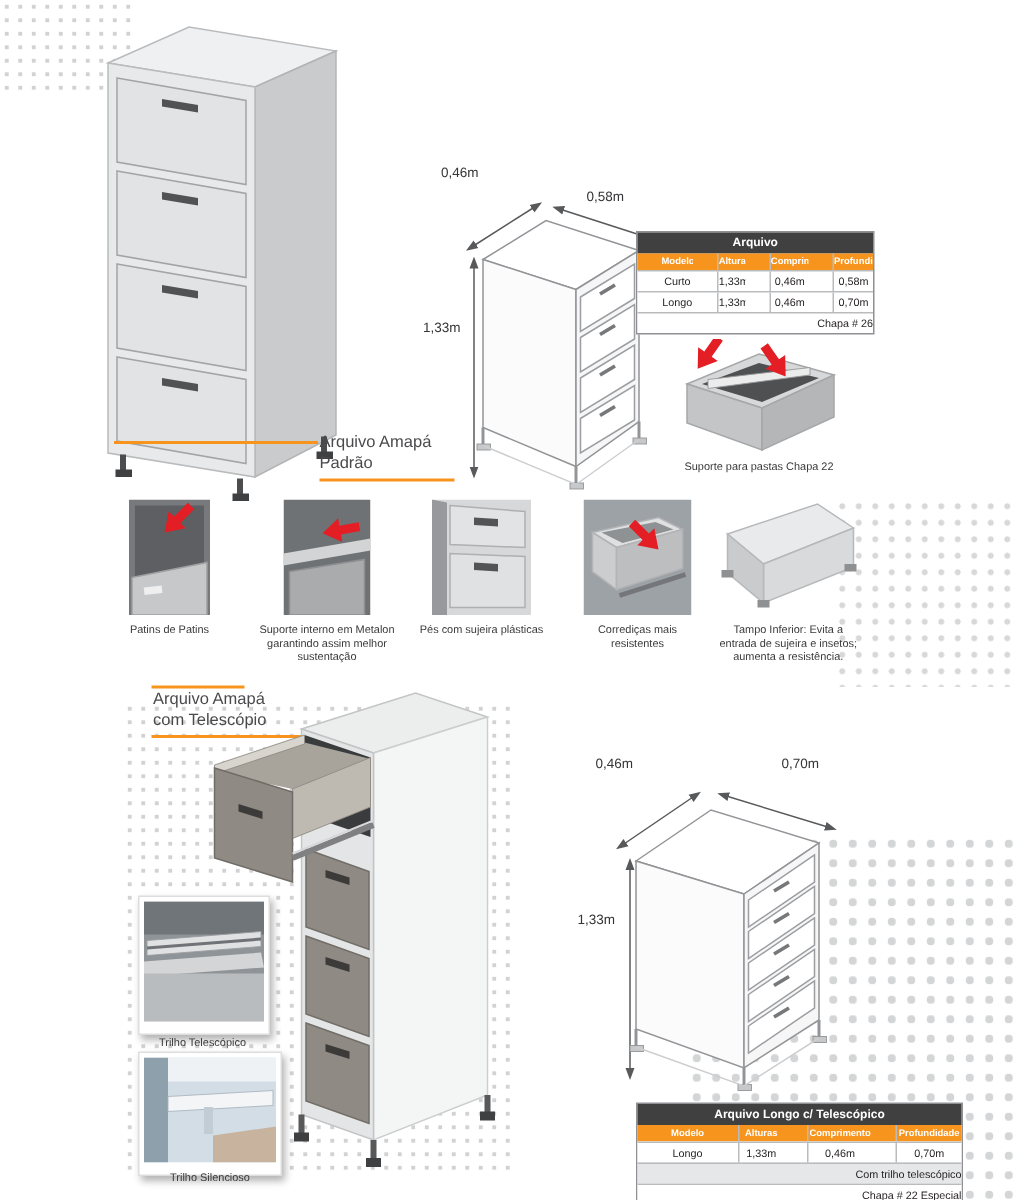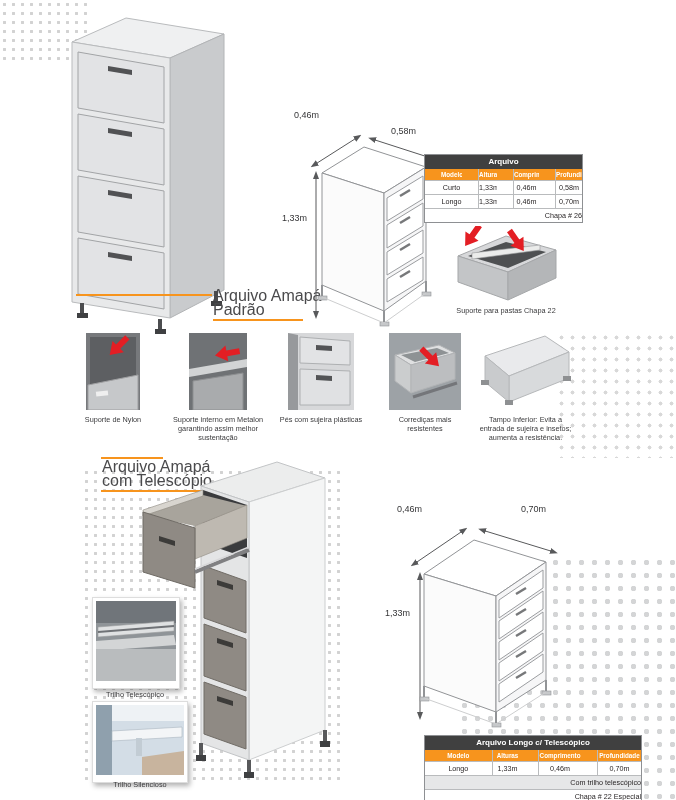--- a/index.html
+++ b/index.html
@@ -6,21 +6,21 @@
   .page {
     position:relative; width:676px; height:800px; background:#ffffff;
     overflow:hidden; font-family:"Liberation Sans", sans-serif; color:#3c3c3e;
   }
   .abs { position:absolute; }
   
   .dots-sm { background-image:radial-gradient(circle,#d2d2d2 1.4px,transparent 1.6px); background-size:9px 9px; }
   .dots-md { background-image:radial-gradient(circle,#d8d8d8 1.9px,transparent 2.1px); background-size:11px 11px; }
   .dots-lg { background-image:radial-gradient(circle,#d4d5d6 2.7px,transparent 2.9px); background-size:13px 13px; }
   
-  .sect-label { font-size:16px; line-height:13.5px; color:#4a4a4c; }
+  .sect-label { font-size:11px; line-height:13.5px; color:#4a4a4c; }
   .orange-line { height:2px; background:#F7941D; }
   
   .dim { font-size:9px; color:#343436; }
   
   .cap { font-size:7.3px; line-height:9px; color:#3a3a3c; text-align:center; }
   
   .spec-table { border:1px solid #8e9093; background:#fff; box-sizing:border-box; }
   .spec-title { background:#404040; color:#fff; font-weight:bold; font-size:8px; text-align:center; padding:2px 0 3px; }
   .spec-head { display:flex; background:#F7941D; }
   .spec-head .sc { color:#fff; font-weight:bold; font-size:6.3px; }
@@ -161,21 +161,21 @@
 
   <svg class="abs" style="left:86px;top:333px" width="54" height="77" viewBox="0 0 54 77">
     <rect width="54" height="77" fill="#77797c"></rect>
     <rect x="4" y="4" width="46" height="50" fill="#5d5f62"></rect>
     <polygon points="2,52 52,42 52,77 2,77" fill="#c6c8ca" stroke="#9e9fa1"></polygon>
     <rect x="10" y="58" width="12" height="5" fill="#efefef" transform="rotate(-6 16 60)"></rect>
     <g fill="#E31E24">
       <polygon points="0,5 13,5 13,0 25,8 13,16 13,11 0,11" transform="translate(47,10) rotate(135)"></polygon>
     </g>
   </svg>
-  <div class="abs cap" style="left:64px;top:415px;width:98px">Suporte de Nylon</div>
+  <div class="abs cap" style="left:64px;top:415px;width:98px">Patins de Patins</div>
 
   <svg class="abs" style="left:189px;top:333px" width="58" height="77" viewBox="0 0 58 77">
     <rect width="58" height="77" fill="#6f7275"></rect>
     <polygon points="0,36 58,26 58,34 0,44" fill="#d2d4d5"></polygon>
     <polygon points="4,48 54,40 54,77 4,77" fill="#a9abad" stroke="#8d8f91"></polygon>
     <g fill="#E31E24">
       <polygon points="0,5 13,5 13,0 25,8 13,16 13,11 0,11" transform="translate(52,26) rotate(170)"></polygon>
     </g>
   </svg>
   <div class="abs cap" style="left:172px;top:415px;width:92px">Suporte interno em Metalon garantindo assim melhor sustentação</div>

